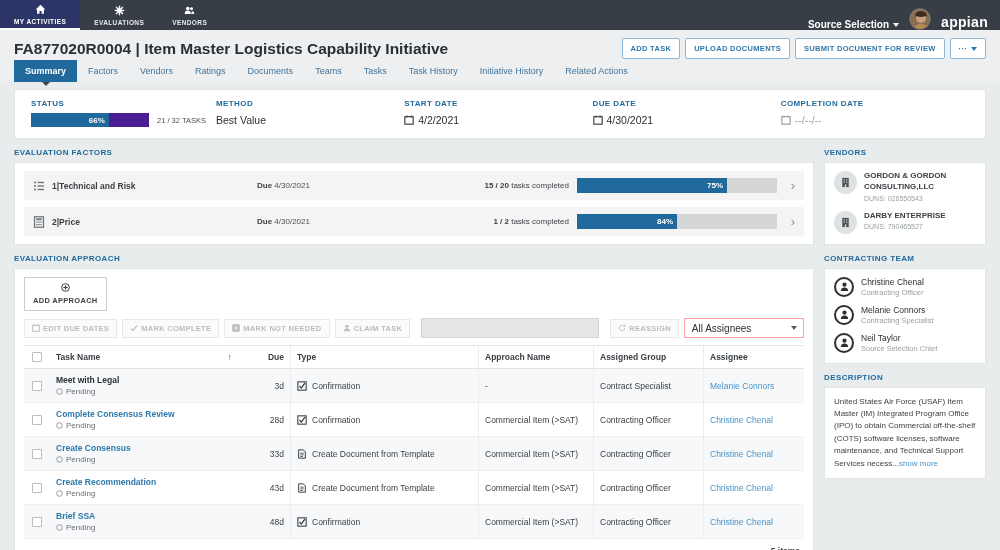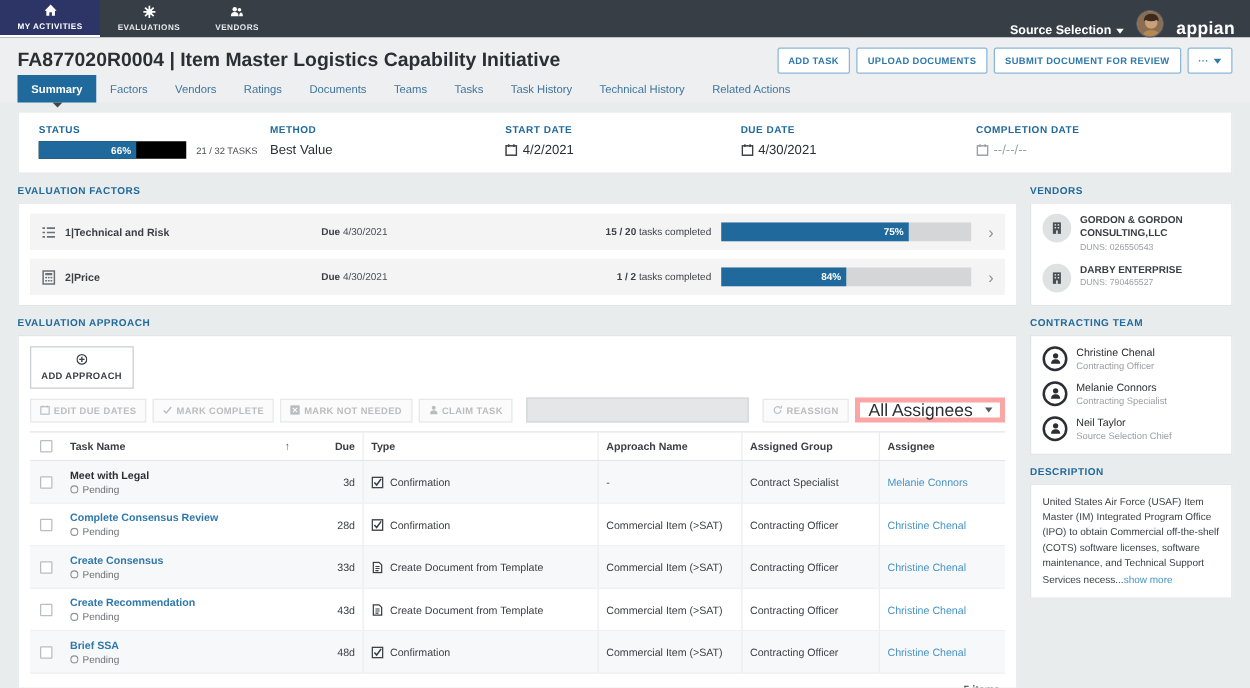--- a/index.html
+++ b/index.html
@@ -41,21 +41,21 @@
 
   
   .status-card { display:flex; padding:9px 16px 11px 16px; }
   .scol { flex:1; }
   .scol.first { max-width:185px; }
   .slabel { font-size:8px; font-weight:bold; color:#1f699c; letter-spacing:.4px; }
   .sval { font-size:10.5px; font-weight:normal; color:#2b2f33; margin-top:6px; display:flex; align-items:center; gap:4px; }
   .sval.gray { color:#9aa0a4; }
   .cal { width:10px; height:10px; }
   .statusbar-row { display:flex; align-items:center; gap:8px; margin-top:5px; }
-  .ptrack { background:#000000; height:14px; width:118px; }
+  .ptrack { background:#4c1d95; height:14px; width:118px; }
   .pfill { background:#1f699c; height:100%; color:#ffffff; font-size:8px; font-weight:bold;
            display:flex; align-items:center; justify-content:flex-end; padding-right:4px; }
   .task-count { font-size:7.5px; color:#4a4f54; }
 
   
   .columns { display:flex; gap:10px; }
   .main-col { flex:1; min-width:0; }
   .side-col { width:162px; flex:none; }
   .sect-head { font-size:8px; font-weight:bold; color:#1f699c; letter-spacing:.4px; margin:9px 0 5px 0; }
 
@@ -77,21 +77,21 @@
   .add-btn { display:inline-flex; align-items:center; gap:4px; background:#ffffff; border:1px solid #c9cdd0;
              font-size:7.5px; font-weight:bold; color:#3a3f44; padding:5px 8px; cursor:pointer; letter-spacing:.3px;
              font-family:"Liberation Sans", sans-serif;flex-direction:column; }
   .toolbar { display:flex; align-items:center; gap:5px; margin:7px 0; }
   .tbtn { display:inline-flex; align-items:center; gap:3px; background:#fbfbfb; border:1px solid #e6e8e9;
           font-size:7.5px; font-weight:bold; color:#b9bdc1; padding:4px 7px; letter-spacing:.3px;
           font-family:"Liberation Sans", sans-serif; }
   .tbtn svg { width:8px; height:8px; fill:#b9bdc1; stroke:#b9bdc1; }
   .tsearch { width:178px; height:20px; background:#e4e6e7; border:1px solid #d3d6d7; margin-left:6px; }
   .reassign { margin-left:6px; }
-  .assignee-sel { flex:1; height:20px; background:#ffffff; border:4px solid #fca5a5; font-size:14px; color:#2b2f33;
+  .assignee-sel { flex:1; height:20px; background:#ffffff; border:1px solid #fca5a5; font-size:10px; color:#2b2f33;
                   display:flex; align-items:center; padding:0 7px; position:relative; cursor:pointer; }
   .assignee-sel .caret { position:absolute; right:6px; border-top-color:#555a5e; border-left-width:3px; border-right-width:3px; }
 
   
   .ttable { margin-top:4px; }
   .thead, .trow { display:flex; align-items:stretch; }
   .thead { border-top:1px solid #e2e4e5; border-bottom:1px solid #e2e4e5; }
   .th, .td { padding:6px 6px; font-size:8.5px; display:flex; align-items:center; }
   .th { font-weight:bold; color:#3a3f44; }
   .c-cb { width:26px; flex:none; justify-content:center; }
@@ -197,21 +197,21 @@
   </div>
   <div class="tabs">
     <div class="tab active">Summary</div>
     <div class="tab">Factors</div>
     <div class="tab">Vendors</div>
     <div class="tab">Ratings</div>
     <div class="tab">Documents</div>
     <div class="tab">Teams</div>
     <div class="tab">Tasks</div>
     <div class="tab">Task History</div>
-    <div class="tab">Technical History</div>
+    <div class="tab">Initiative History</div>
     <div class="tab">Related Actions</div>
   </div>
 </div>
 
 <div class="content">
 
   <div class="card status-card">
     <div class="scol first">
       <div class="slabel">STATUS</div>
       <div class="statusbar-row">

